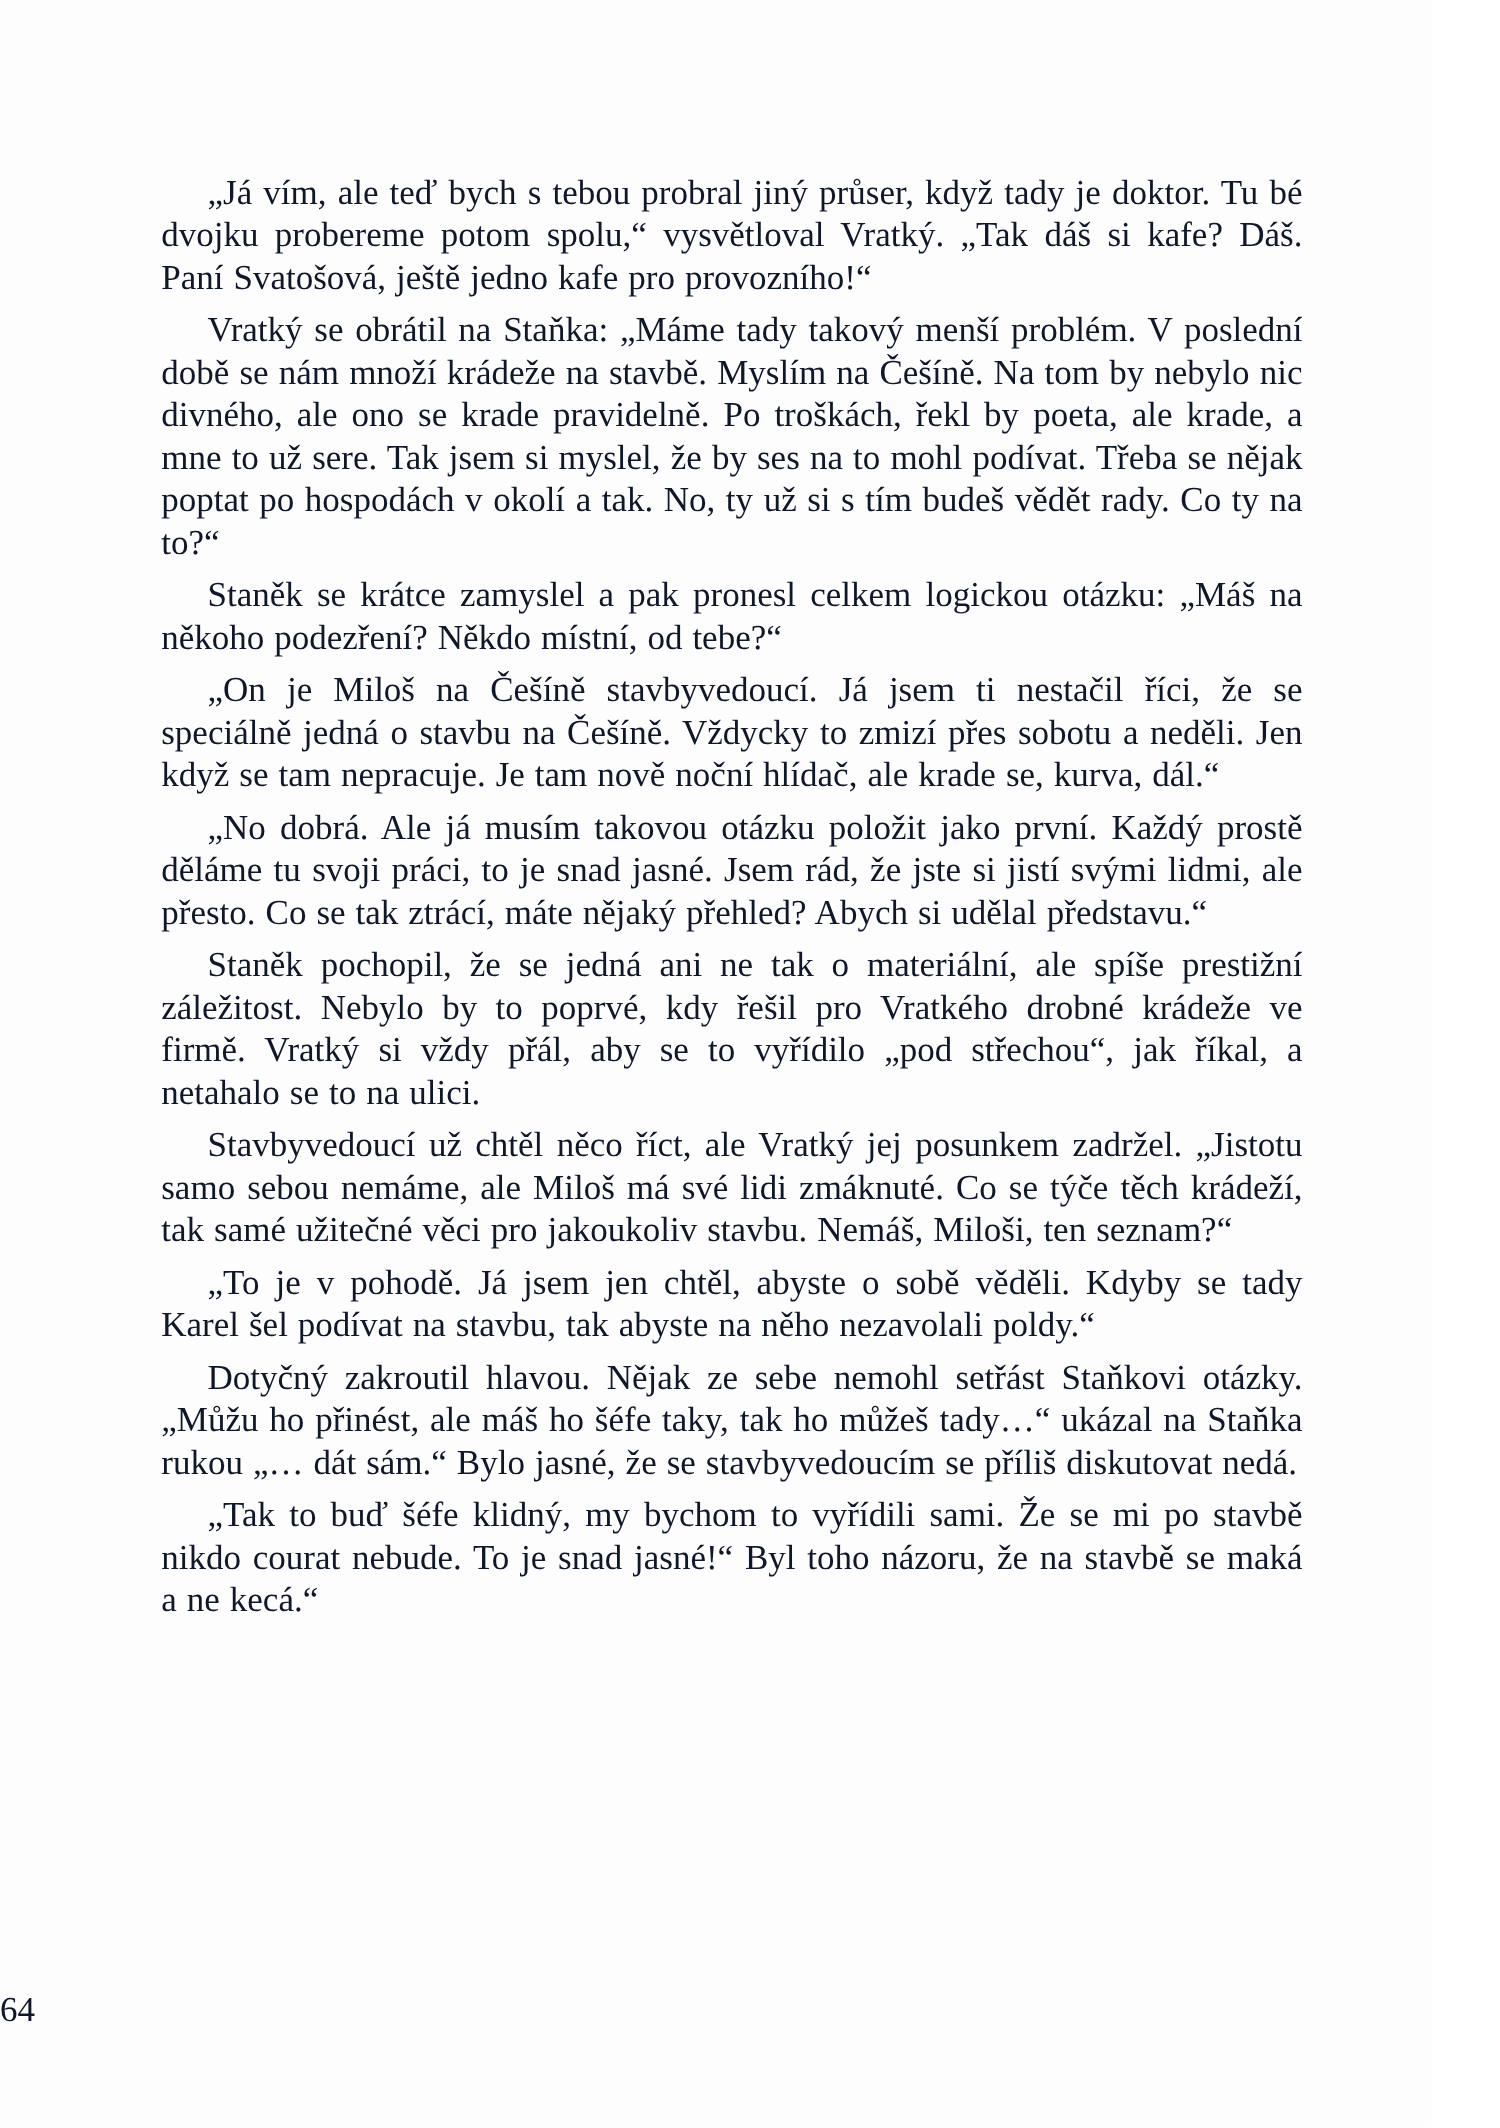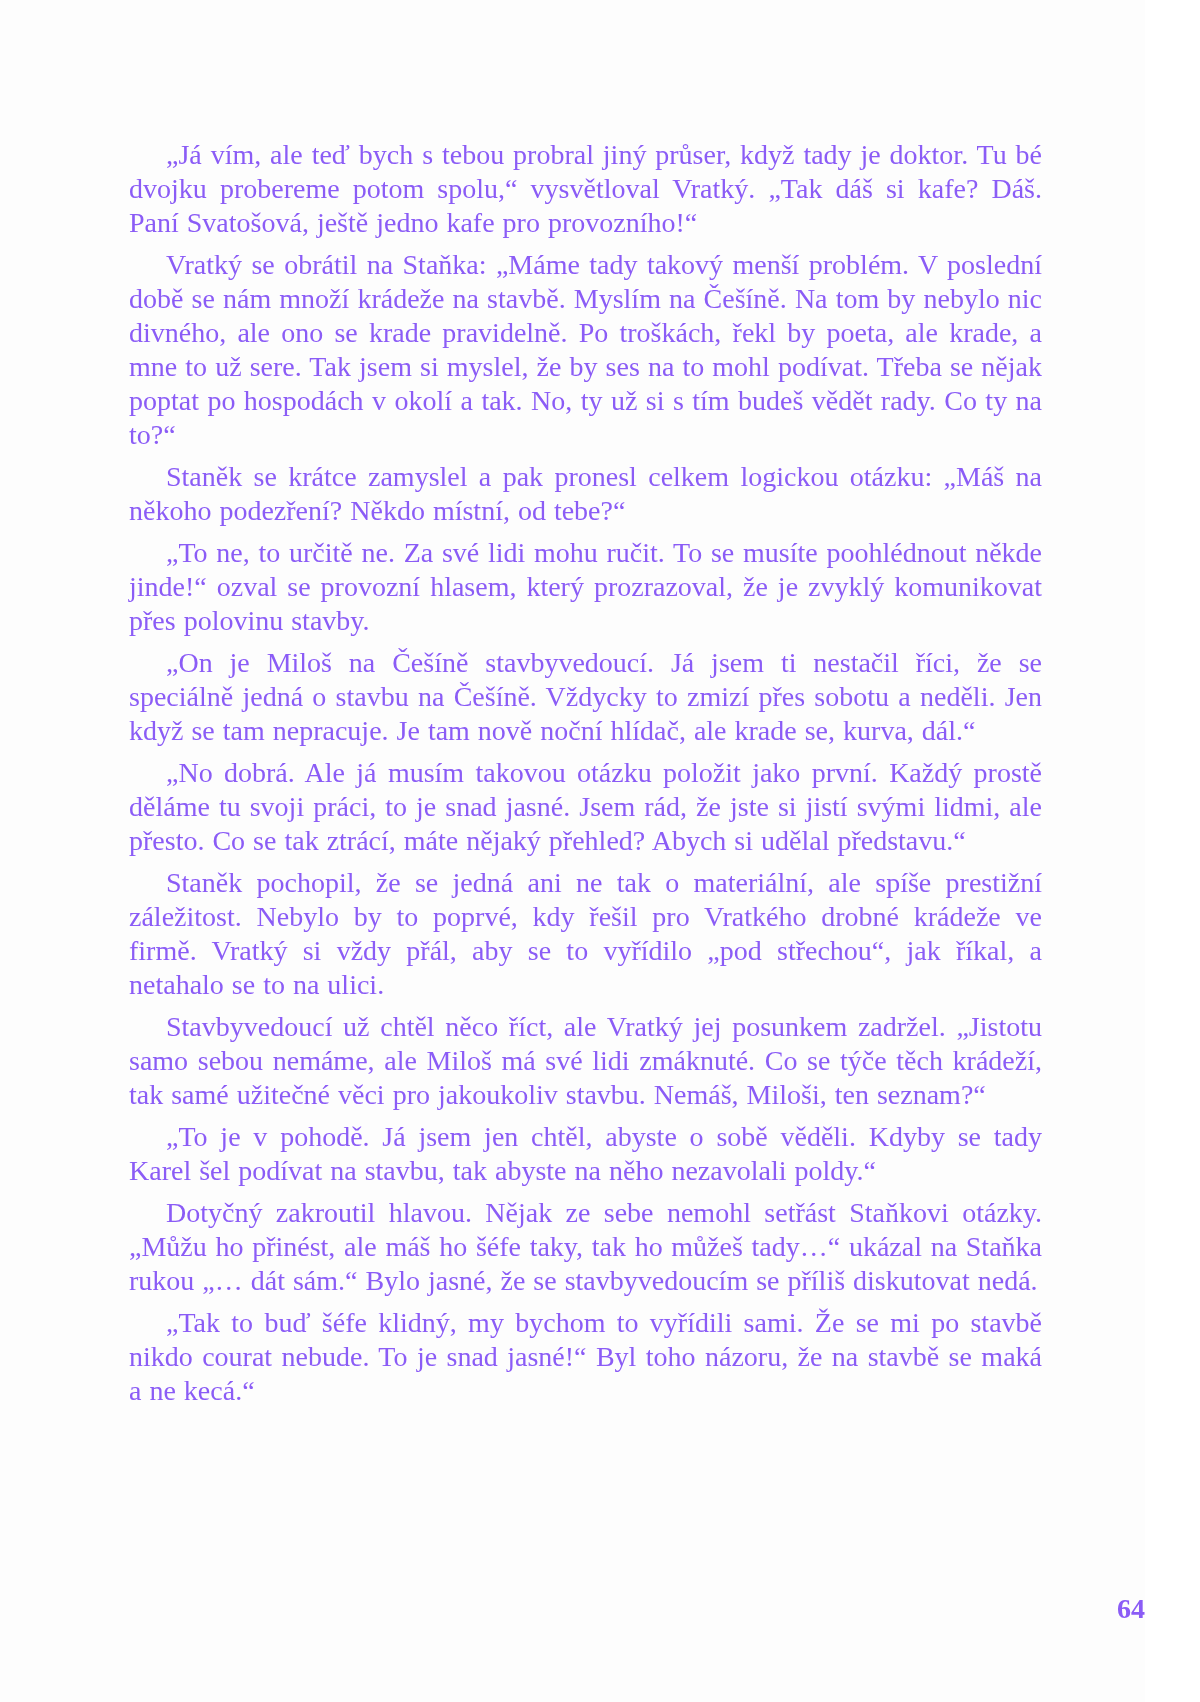--- a/index.html
+++ b/index.html
@@ -8,21 +8,21 @@
     padding: 0;
     background: #ffffff;
   }
   .page {
     position: relative;
     width: 1145px;
     height: 1702px;
     background: #fdfdfd;
     overflow: hidden;
     font-family: "Liberation Serif", "DejaVu Serif", serif;
-    color: #8b5cf6;
+    color: #0f172a;
   }
   .text-block {
     position: absolute;
     left: 129px;
     top: 138px;
     width: 913px;
   }
   .text-block p {
     margin: 0 0 8px 0;
     font-size: 28px;
@@ -30,35 +30,33 @@
     text-align: justify;
     text-indent: 37px;
     word-spacing: 1px;
     hyphens: none;
   }
   .folio {
     position: absolute;
     top: 1592px;
     left: 0;
     width: 100%;
-    text-align: right;
+    text-align: left;
     font-size: 28px;
     line-height: 34px;
-    font-weight: bold;
   }
 </style>
 </head>
 <body>
 
 <div class="page">
   <div class="text-block">
     <p>„Já vím, ale teď bych s tebou probral jiný průser, když tady je doktor. Tu bé dvojku probereme potom spolu,“ vysvětloval Vratký. „Tak dáš si kafe? Dáš. Paní Svatošová, ještě jedno kafe pro provozního!“</p>
     <p>Vratký se obrátil na Staňka: „Máme tady takový menší problém. V poslední době se nám množí krádeže na stavbě. Myslím na Češíně. Na tom by nebylo nic divného, ale ono se krade pravidelně. Po troškách, řekl by poeta, ale krade, a mne to už sere. Tak jsem si myslel, že by ses na to mohl podívat. Třeba se nějak poptat po hospodách v okolí a tak. No, ty už si s tím budeš vědět rady. Co ty na to?“</p>
     <p>Staněk se krátce zamyslel a pak pronesl celkem logickou otázku: „Máš na někoho podezření? Někdo místní, od tebe?“</p>
-    <p>„To ne, to určitě ne. Za své lidi mohu ručit. To se musíte poohlédnout někde jinde!“ ozval se provozní hlasem, který prozrazoval, že je zvyklý komunikovat přes polovinu stavby.</p>
     <p>„On je Miloš na Češíně stavbyvedoucí. Já jsem ti nestačil říci, že se speciálně jedná o stavbu na Češíně. Vždycky to zmizí přes sobotu a neděli. Jen když se tam nepracuje. Je tam nově noční hlídač, ale krade se, kurva, dál.“</p>
     <p>„No dobrá. Ale já musím takovou otázku položit jako první. Každý prostě děláme tu svoji práci, to je snad jasné. Jsem rád, že jste si jistí svými lidmi, ale přesto. Co se tak ztrácí, máte nějaký přehled? Abych si udělal představu.“</p>
     <p>Staněk pochopil, že se jedná ani ne tak o materiální, ale spíše prestižní záležitost. Nebylo by to poprvé, kdy řešil pro Vratkého drobné krádeže ve firmě. Vratký si vždy přál, aby se to vyřídilo „pod střechou“, jak říkal, a netahalo se to na ulici.</p>
     <p>Stavbyvedoucí už chtěl něco říct, ale Vratký jej posunkem zadržel. „Jistotu samo sebou nemáme, ale Miloš má své lidi zmáknuté. Co se týče těch krádeží, tak samé užitečné věci pro jakoukoliv stavbu. Nemáš, Miloši, ten seznam?“</p>
     <p>„To je v pohodě. Já jsem jen chtěl, abyste o sobě věděli. Kdyby se tady Karel šel podívat na stavbu, tak abyste na něho nezavolali poldy.“</p>
     <p>Dotyčný zakroutil hlavou. Nějak ze sebe nemohl setřást Staňkovi otázky. „Můžu ho přinést, ale máš ho šéfe taky, tak ho můžeš tady…“ ukázal na Staňka rukou „… dát sám.“ Bylo jasné, že se stavbyvedoucím se příliš diskutovat nedá.</p>
     <p>„Tak to buď šéfe klidný, my bychom to vyřídili sami. Že se mi po stavbě nikdo courat nebude. To je snad jasné!“ Byl toho názoru, že na stavbě se maká a ne kecá.“</p>
   </div>
   <div class="folio">64</div>
 </div>

